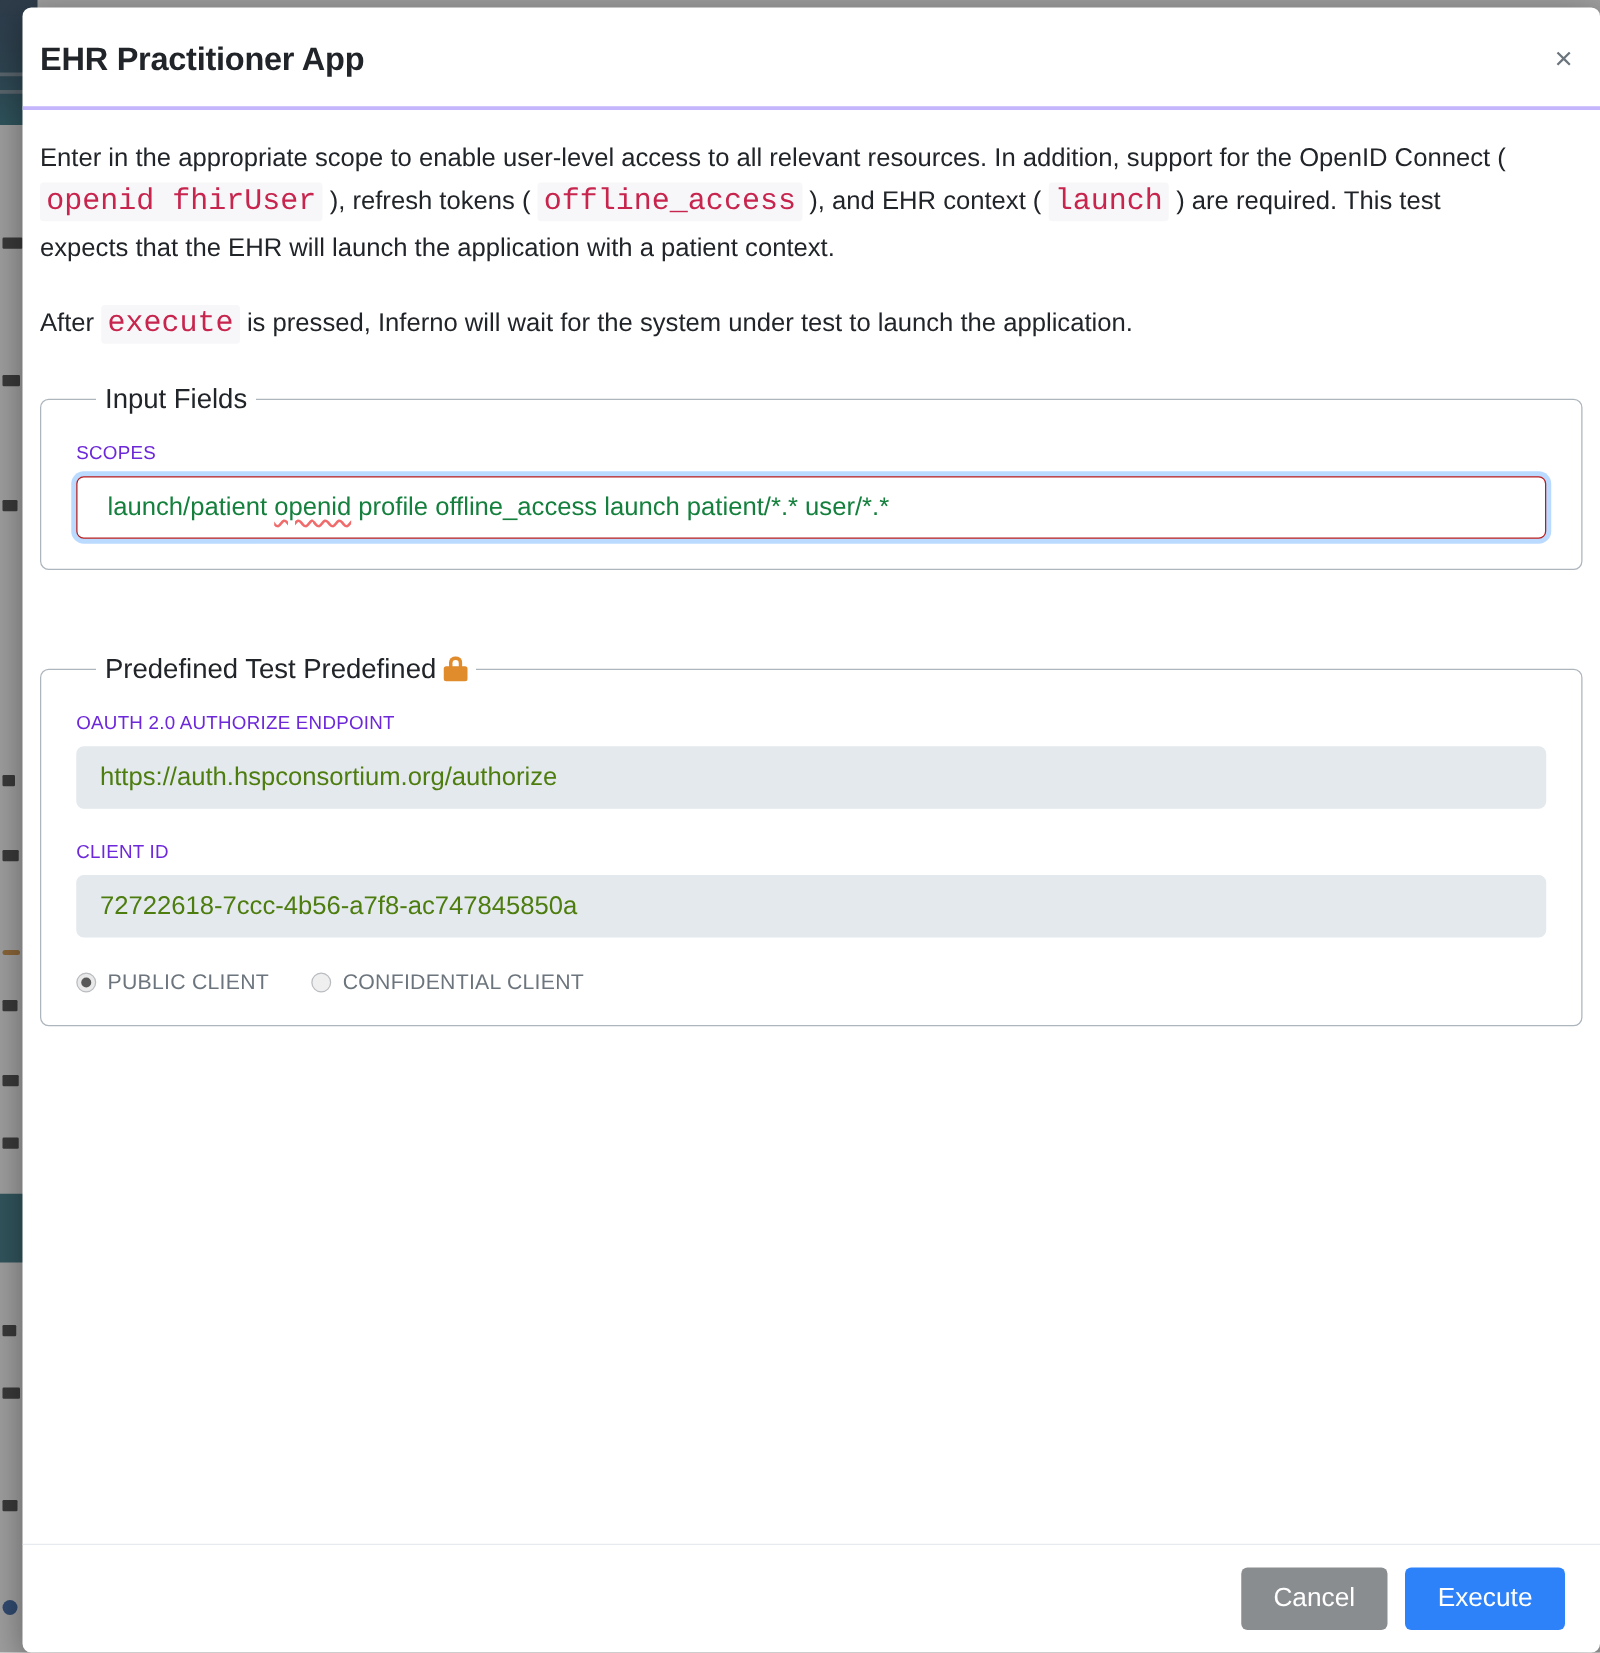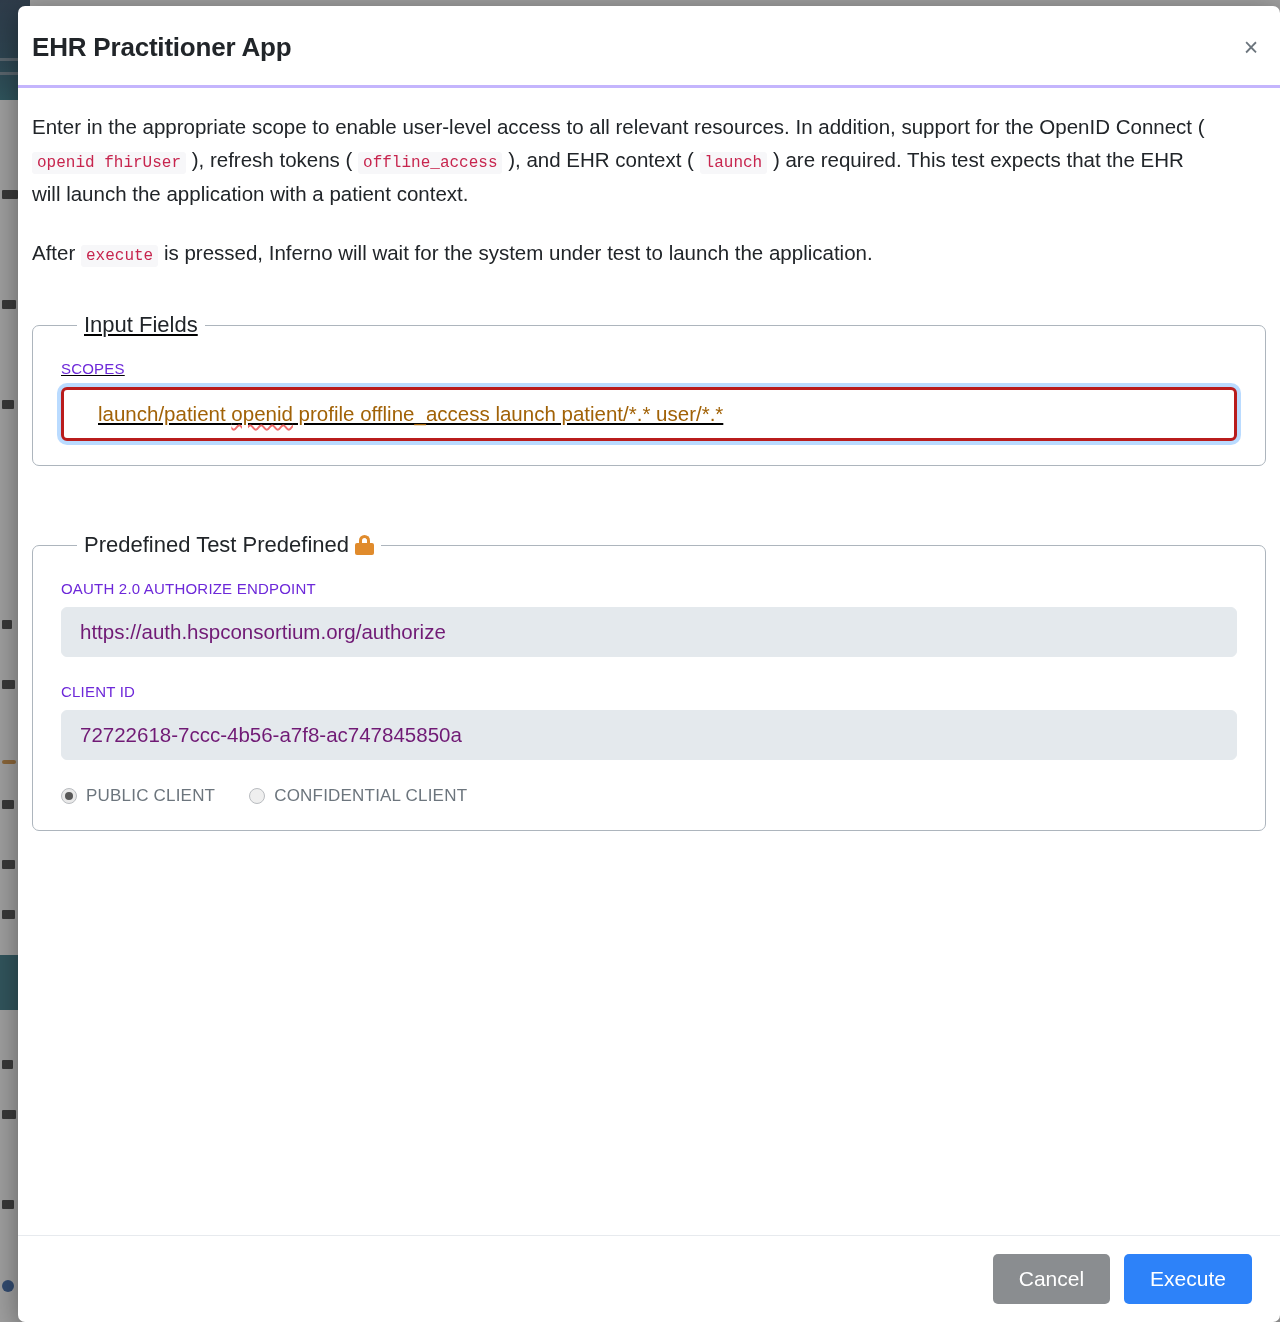--- a/index.html
+++ b/index.html
@@ -132,21 +132,21 @@
     line-height: 1.62;
     color: #212529;
     margin: 0 0 26px 0;
     max-width: 1175px;
   }
   .desc:last-of-type { margin-bottom: 0; }
   code.inline {
     background: #f7f7f9;
     color: #c7254e;
     font-family: "Liberation Mono", monospace;
-    font-size: 16px;
+    font-size: 24px;
     padding: 2px 5px;
     border-radius: 3px;
     white-space: nowrap;
   }
 
   
   fieldset.box {
     border: 1px solid #adb5bd;
     border-radius: 7px;
     margin: 0;
@@ -154,21 +154,21 @@
   }
   fieldset.box > legend {
     font-size: 22px;
     color: #212529;
     padding: 0 7px;
     margin-left: 16px;
     display: flex;
     align-items: center;
     gap: 6px;
   }
-  #input-fields-box { margin-top: 42px; text-decoration: underline; }
+  #input-fields-box { margin-top: 26px; }
   #predefined-box { margin-top: 66px; }
 
   .lock-icon {
     display: inline-block;
     width: 19px;
     height: 21px;
     position: relative;
     vertical-align: -2px;
   }
   .lock-icon .shackle {
@@ -206,38 +206,38 @@
     font-size: 20.5px;
     font-family: "Liberation Sans", sans-serif;
     color: #495057;
     padding: 12px 18px;
     border-radius: 6px;
     outline: none;
   }
   input.disabled-input {
     background: #e4e9ed;
     border: 1px solid #e4e9ed;
-    color: #701a75;
+    color: #4d7c0f;
   }
 
   .spell {
     text-decoration: underline;
     text-decoration-style: wavy;
     text-decoration-color: #f06b6b;
     text-underline-offset: 3px;
   }
   .scope-display {
     display: block;
     width: 100%;
     font-size: 20.5px;
-    color: #a16207;
-    padding: 12px 34px;
+    color: #15803d;
+    padding: 12px 24px;
     border-radius: 6px;
     background: #ffffff;
-    border: 3px solid #b91c1c;
+    border: 1px solid #b91c1c;
     box-shadow: 0 0 0 4px rgba(0,123,255,0.27);
     white-space: nowrap;
     overflow: hidden;
   }
 
   
   .radio-row {
     display: flex;
     align-items: center;
     gap: 34px;

